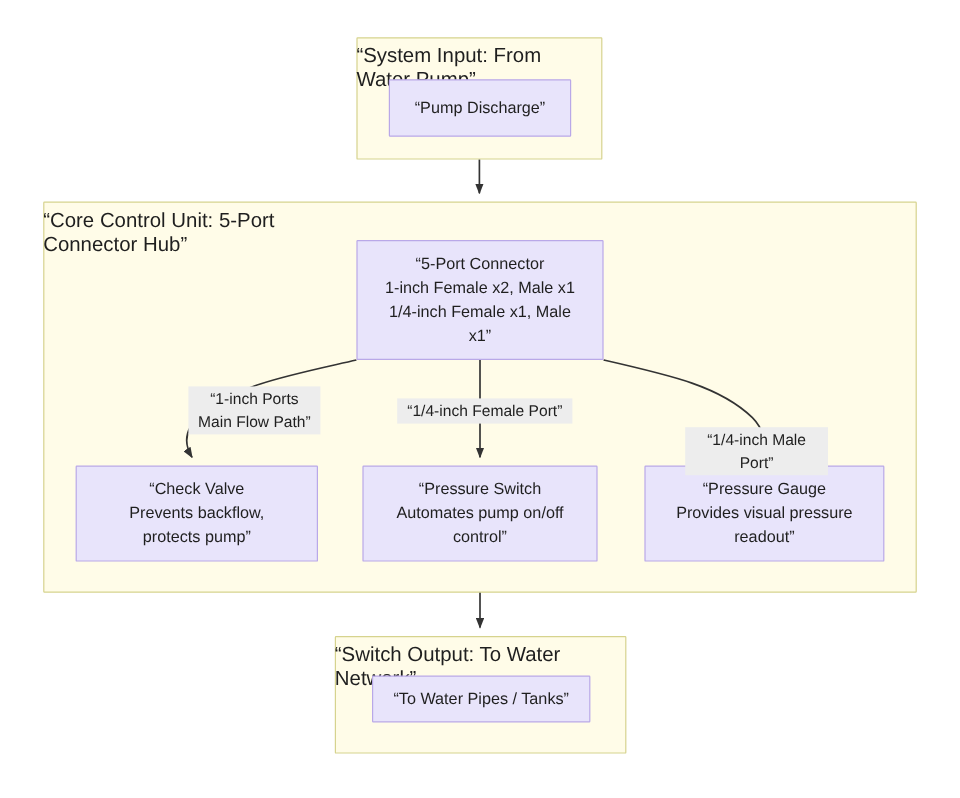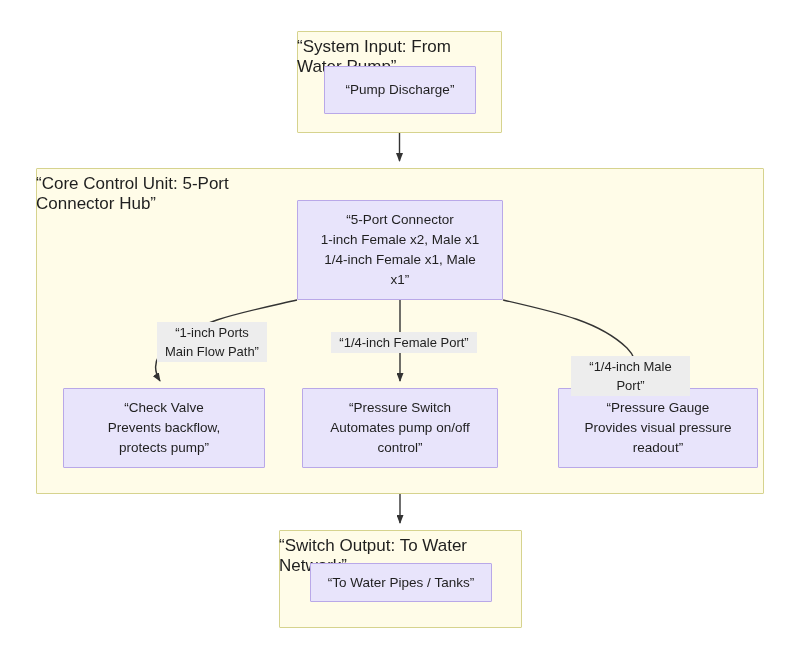--- a/index.html
+++ b/index.html
@@ -112,21 +112,21 @@
   <div class="node" id="node-1" style="left: 297px; top: 200px; width: 206px; height: 100px;">“5-Port Connector
 1-inch Female x2, Male x1
 1/4-inch Female x1, Male
 x1”</div>
   <div class="node" id="node-2" style="left: 63px; top: 388px; width: 202px; height: 80px;">“Check Valve
 Prevents backflow,
 protects pump”</div>
   <div class="node" id="node-3" style="left: 302px; top: 388px; width: 196px; height: 80px;">“Pressure Switch
 Automates pump on/off
 control”</div>
-  <div class="node" id="node-4" style="left: 558px; top: 388px; width: 200px; height: 80px;">“Pressure Gauge
+  <div class="node" id="node-4" style="left: 537px; top: 388px; width: 200px; height: 80px;">“Pressure Gauge
 Provides visual pressure
 readout”</div>
   <div class="node" id="node-5" style="left: 310px; top: 563px; width: 182px; height: 39px;">“To Water Pipes / Tanks”</div>
 
   <div class="edge-label" id="elabel-0" style="left: 113px; top: 322px; width: 110px; margin-left: 44px;">“1-inch Ports
 Main Flow Path”</div>
   <div class="edge-label" id="elabel-1" style="left: 331px; top: 332px; width: 146px;">“1/4-inch Female Port”</div>
   <div class="edge-label" id="elabel-2" style="left: 571px; top: 332px; width: 119px; margin-top: 24px;">“1/4-inch Male Port”</div>
 
 </div>

